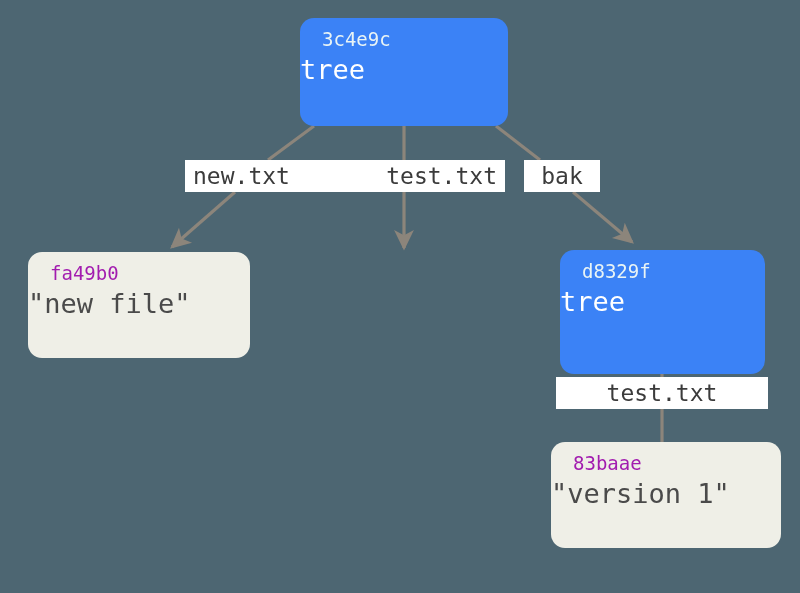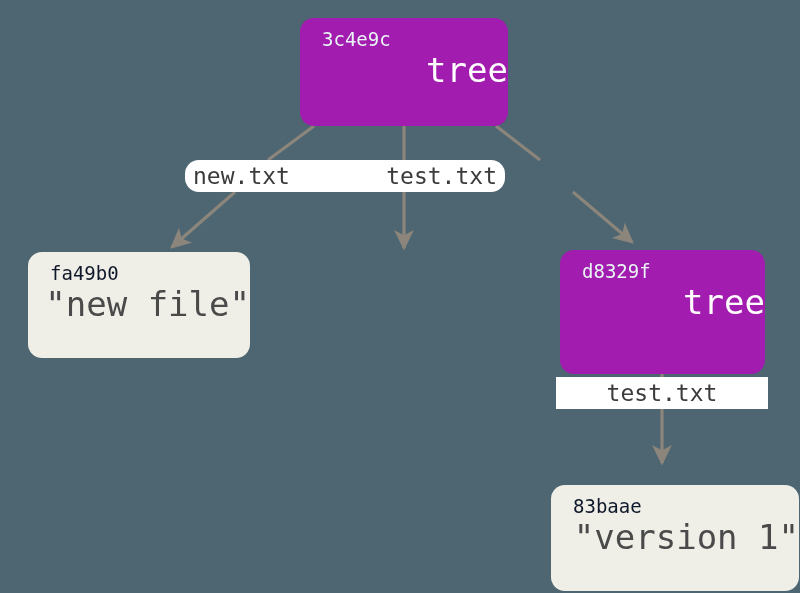--- a/index.html
+++ b/index.html
@@ -36,51 +36,50 @@
     font-size: 19px;
     letter-spacing: 0px;
     line-height: 22px;
     white-space: nowrap;
   }
   .node .body {
     position: absolute;
     left: 0;
     right: 0;
     top: 36px;
-    text-align: right;
-    font-size: 34px;
+    text-align: left;
+    font-size: 27px;
     line-height: 32px;
     white-space: nowrap;
   }
   .node.tree {
-    background: #a21caf;
+    background: #3b82f6;
   }
   .node.tree .hash { color: #e9f4f5; }
   .node.tree .body { color: #ffffff; }
   .node.blob {
     background: #efefe7;
   }
-  .node.blob .hash { color: #0f172a; text-align: right; }
+  .node.blob .hash { color: #a21caf; text-align: right; }
   .node.blob .body { color: #4a4a4a; }
 
   .edge-label {
     position: absolute;
     background: #ffffff;
     color: #3b3b3b;
     font-size: 23px;
     line-height: 29px;
     box-sizing: border-box;
     white-space: nowrap;
     display: flex;
     align-items: center;
   }
   .edge-label.pair {
     justify-content: space-between;
     padding: 8px 8px;
-    border-radius: 14px;
   }
   .edge-label.single {
     justify-content: center;
   }
   .edge-label .seg { display: block; }
 </style>
 </head>
 <body>
 
 <div id="canvas">
@@ -112,34 +111,37 @@
   <div class="node tree" style="left:300px; top:18px; width:208px; height:108px;">
     <span class="hash">3c4e9c</span>
     <span class="body">tree</span>
   </div>
 
   <div class="edge-label pair" style="left:185px; top:160px; width:320px; height:32px;">
     <span class="seg">new.txt</span>
     <span class="seg">test.txt</span>
   </div>
 
+  <div class="edge-label single" style="left:524px; top:160px; width:76px; height:32px;">
+    <span class="seg">bak</span>
+  </div>
 
   <div class="node blob" style="left:28px; top:252px; width:222px; height:106px;">
     <span class="hash">fa49b0</span>
     <span class="body">"new file"</span>
   </div>
 
 
   <div class="node tree" style="left:560px; top:250px; width:205px; height:124px;">
     <span class="hash">d8329f</span>
     <span class="body">tree</span>
   </div>
 
   <div class="edge-label single" style="left:556px; top:377px; width:212px; height:32px;">
     <span class="seg">test.txt</span>
   </div>
 
-  <div class="node blob" style="left:551px; top:485px; width:248px; height:106px;">
+  <div class="node blob" style="left:551px; top:442px; width:230px; height:106px;">
     <span class="hash">83baae</span>
     <span class="body">"version 1"</span>
   </div>
 
 </div>
 
 </body></html>

